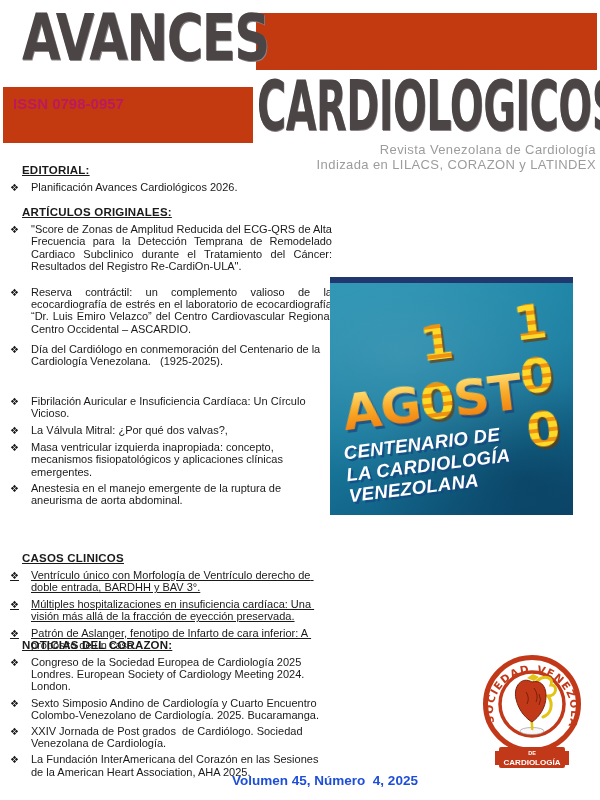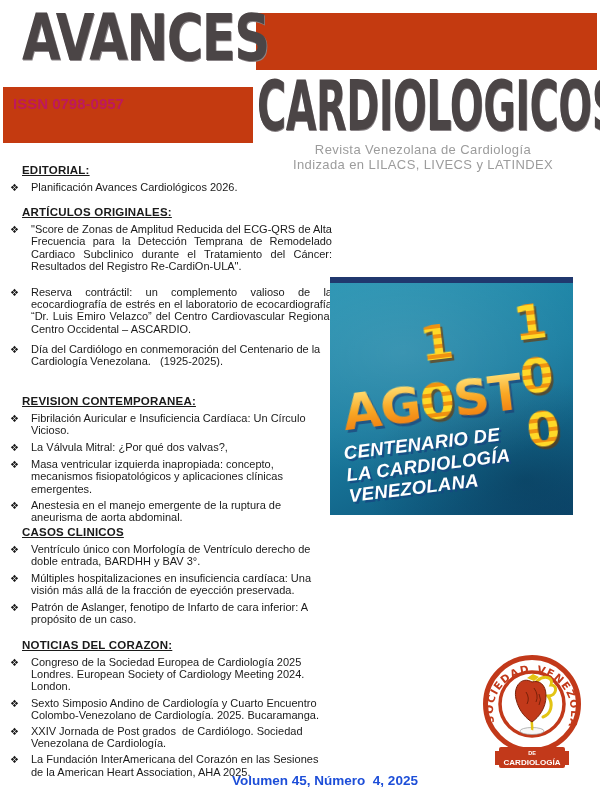--- a/index.html
+++ b/index.html
@@ -15,31 +15,31 @@
   .band-top{left:256px;top:13px;width:341px;height:57px;}
   .band-left{left:3px;top:87px;width:250px;height:56px;}
   .title{
     font-family:"DejaVu Sans",sans-serif;font-weight:bold;color:#4b4546;
     transform-origin:left top;white-space:nowrap;line-height:1;
     text-shadow:1px 1px 0 #8b8588;
   }
   .title-avances{left:22px;top:6px;font-size:64px;letter-spacing:-2px;transform:scaleX(.78);}
   .title-cardio{left:257px;top:71px;font-size:70px;letter-spacing:-1px;transform:scaleX(.57);}
   .issn-box{left:13px;top:95px;color:#be185d;font-weight:bold;font-size:15px;line-height:17px;}
-  .subtitle{left:250px;top:142px;width:346px;text-align:center;color:#9c9c9c;
+  .subtitle{left:250px;top:142px;width:346px;text-align:right;color:#9c9c9c;
     font-size:13px;line-height:15px;letter-spacing:.4px;}
 
   
   #toc{position:absolute;left:10px;top:0;width:322px;height:800px;}
   .toc-section{position:absolute;left:0;width:322px;}
   .toc-section:nth-of-type(1){top:164px;}
   .toc-section:nth-of-type(2){top:206px;}
   .toc-section:nth-of-type(3){top:343px;}
   .toc-section:nth-of-type(4){top:395px;}
-  .toc-section:nth-of-type(5){top:526px;}
+  .toc-section:nth-of-type(5){top:552px;text-decoration:underline;}
   .toc-section:nth-of-type(6){top:639px;}
   .toc-heading{font-size:11.5px;font-weight:bold;text-decoration:underline;
     letter-spacing:.2px;margin:0 0 4px 0;line-height:13px;padding-left:12px;}
   .toc-item{display:flex;gap:10px;margin-bottom:4px;}
   .bullet{flex:0 0 11px;font-size:10px;line-height:13px;color:#1a1a1a;}
   .item-text{font-size:11px;line-height:12.4px;white-space:pre-wrap;}
   .toc-section.sec-originales .item-text{text-align:justify;}
   .toc-section.sec-originales .toc-item{margin-bottom:13px;}
   .toc-section:nth-of-type(6) .item-text{line-height:12.2px;}
 
@@ -91,21 +91,21 @@
 
   <div class="abs band band-left"></div>
   <div class="abs issn-box">
     <div>ISSN 0798-0957</div>
   </div>
 
   <div class="abs title title-cardio">CARDIOLOGICOS</div>
 
   <div class="abs subtitle">
     <div>Revista Venezolana de Cardiología</div>
-    <div>Indizada en LILACS, LIVECS y LATINDEX</div>
+    <div>Indizada en LILACS, CORAZON y LATINDEX</div>
   </div>
 
   <div id="toc">
       <div class="toc-section">
         <div class="toc-heading">EDITORIAL:</div>
         <div class="toc-item">
           <span class="bullet">❖</span>
           <span class="item-text">Planificación Avances Cardiológicos 2026.</span>
         </div>
       </div>
@@ -120,21 +120,20 @@
           <span class="item-text">Reserva contráctil: un complemento valioso de la ecocardiografía de estrés en el laboratorio de ecocardiografía “Dr. Luis Emiro Velazco” del Centro Cardiovascular Regional Centro Occidental – ASCARDIO.</span>
         </div>
       </div>
       <div class="toc-section">
         <div class="toc-item">
           <span class="bullet">❖</span>
           <span class="item-text">Día del Cardiólogo en conmemoración del Centenario de la Cardiología Venezolana.   (1925-2025).</span>
         </div>
       </div>
       <div class="toc-section">
-        <div class="toc-heading">REVISION CONTEMPORANEA:</div>
         <div class="toc-item">
           <span class="bullet">❖</span>
           <span class="item-text">Fibrilación Auricular e Insuficiencia Cardíaca: Un Círculo Vicioso.</span>
         </div>
         <div class="toc-item">
           <span class="bullet">❖</span>
           <span class="item-text">La Válvula Mitral: ¿Por qué dos valvas?,</span>
         </div>
         <div class="toc-item">
           <span class="bullet">❖</span>

